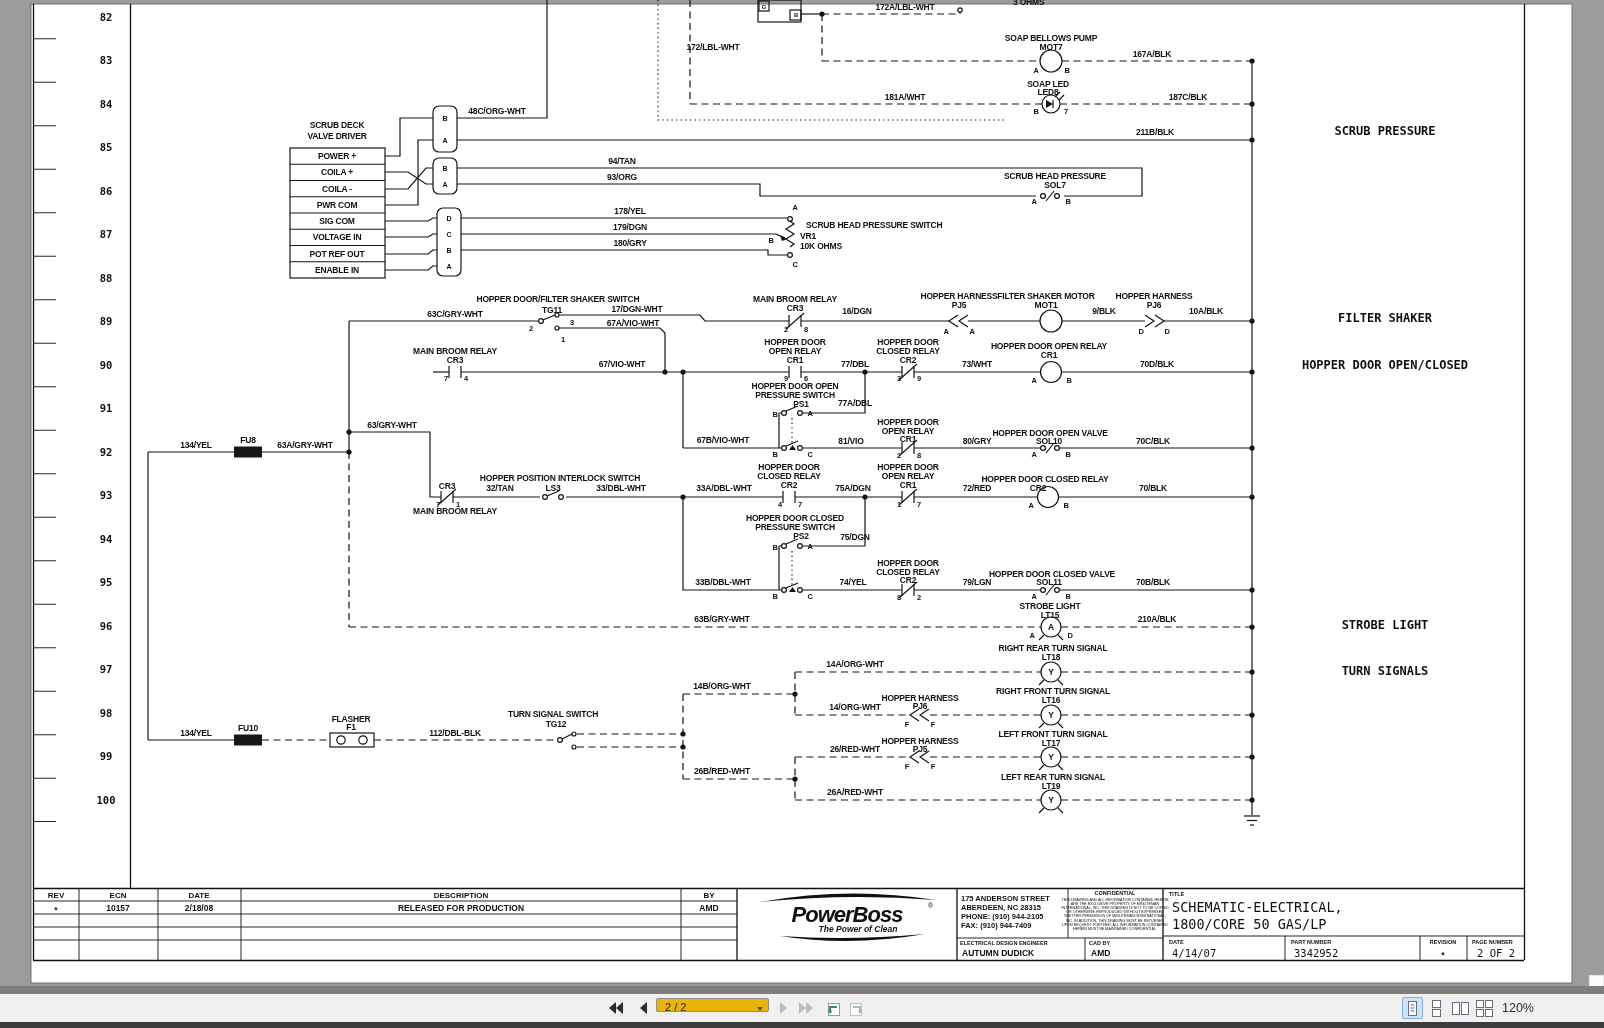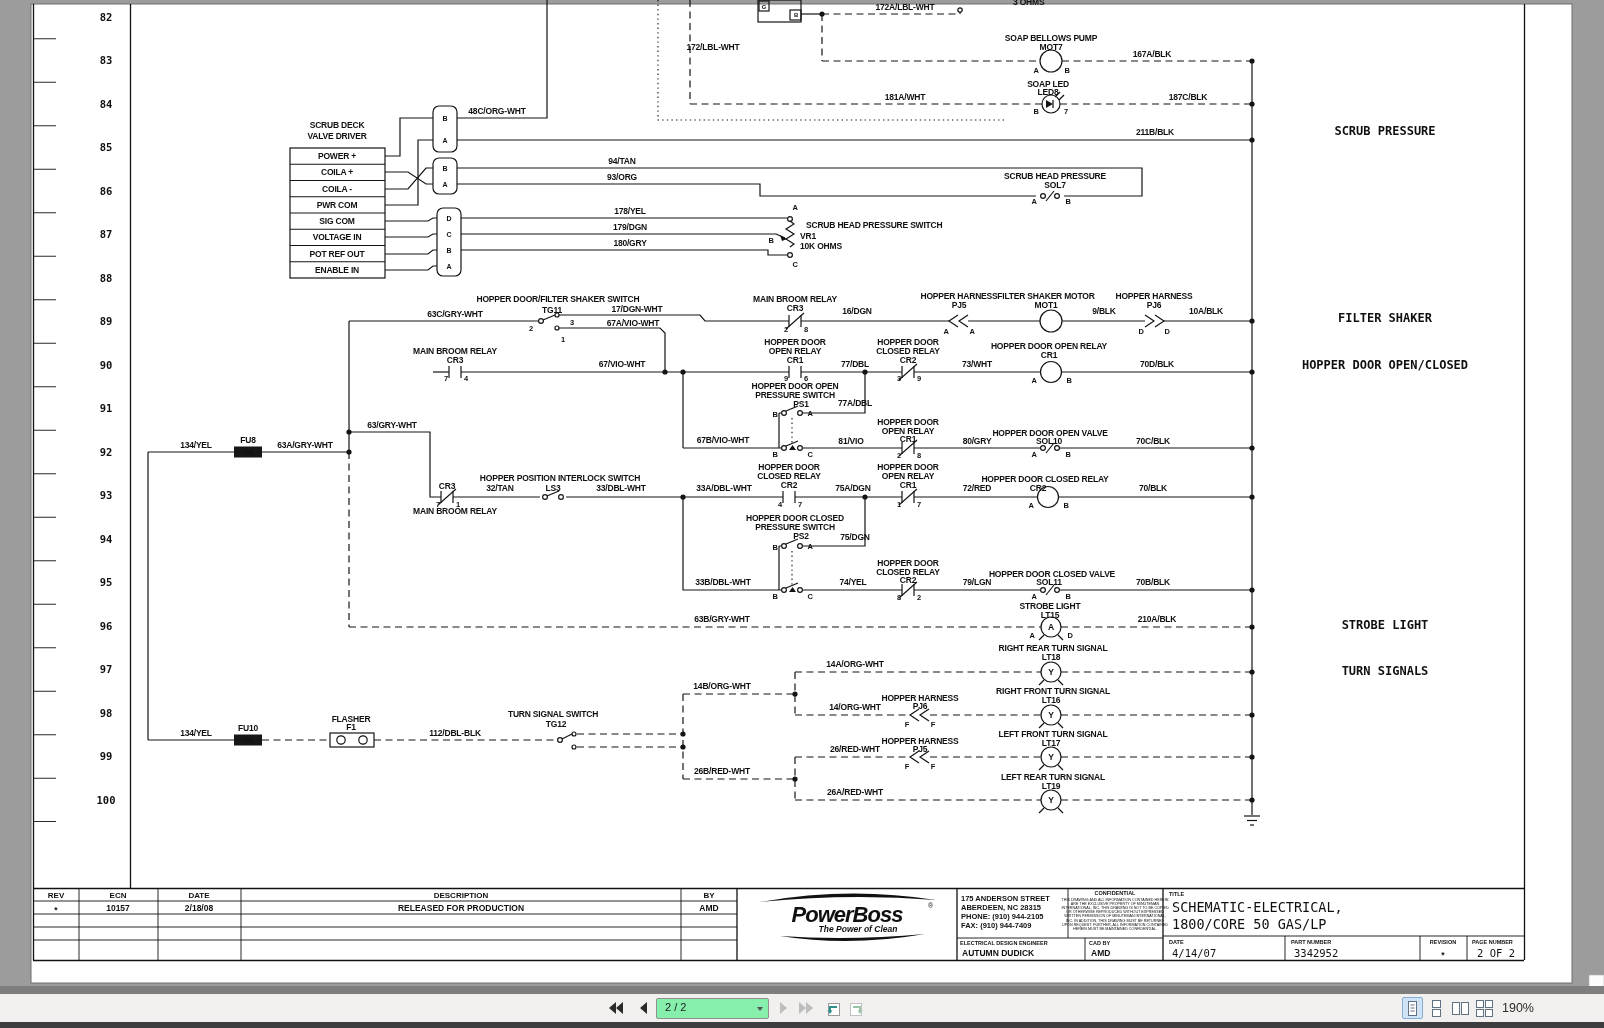--- a/index.html
+++ b/index.html
@@ -20,21 +20,21 @@
   .tb-addr{font-size:7.5px;font-weight:700;}
   .tb-title{font-family:"DejaVu Sans Mono",monospace;font-size:13.5px;font-weight:400;}
   .tb-val{font-family:"DejaVu Sans Mono",monospace;font-size:10.5px;font-weight:400;}
   .logo-main{font-size:22px;font-weight:700;font-style:italic;letter-spacing:-1px;}
   .logo-tag{font-size:8.5px;font-weight:700;font-style:italic;}
   
   .grayband{position:absolute;left:0;top:986px;width:1604px;height:8px;background:#7e7e7e;}
   .toolbar{position:absolute;left:0;top:994px;width:1604px;height:28px;background:#f1f0ee;}
   .darkstrip{position:absolute;left:0;top:1022px;width:1604px;height:6px;background:#3c3c3e;}
   .tbtn{position:absolute;top:4px;width:22px;height:20px;background:transparent;border:none;padding:0;display:flex;align-items:center;justify-content:center;cursor:pointer;}
-  .pagebox{position:absolute;left:656px;top:4px;width:113px;height:21px;background:#86efac;border:1px solid #8f8f8f;border-radius:2px;font-size:11px;line-height:17px;padding-left:8px;box-sizing:border-box;color:#222;text-align:left;cursor:text;}
+  .pagebox{position:absolute;left:656px;top:4px;width:113px;height:14px;background:#eab308;border:1px solid #8f8f8f;border-radius:2px;font-size:11px;line-height:17px;padding-left:8px;box-sizing:border-box;color:#222;text-align:left;cursor:text;}
   .pagebox .dd{position:absolute;right:5px;top:8px;width:0;height:0;border-left:3.5px solid transparent;border-right:3.5px solid transparent;border-top:4px solid #555;}
   .zoomlbl{position:absolute;left:1502px;top:7px;font-size:12.5px;color:#2a2a2a;}
   .laybtn{position:absolute;top:3px;width:21px;height:22px;border:1px solid transparent;background:transparent;padding:0;display:flex;align-items:center;justify-content:center;cursor:pointer;}
   .laybtn.active{background:#cfe3f6;border:1px solid #84add8;border-radius:2px;}
 </style>
 </head>
 <body>
 
 <div class="stage">
 
@@ -775,16 +775,16 @@
         </svg>
     </button>
     <button class="laybtn" style="left:1474px;">
       <svg width="19" height="17" viewBox="0 0 19 17">
           <rect x="1.5" y="0.5" width="7" height="7" fill="#fff" stroke="#5f7183"></rect>
           <rect x="10.5" y="0.5" width="7" height="7" fill="#fff" stroke="#5f7183"></rect>
           <rect x="1.5" y="9.5" width="7" height="7" fill="#fff" stroke="#5f7183"></rect>
           <rect x="10.5" y="9.5" width="7" height="7" fill="#fff" stroke="#5f7183"></rect>
         </svg>
     </button>
-    <span class="zoomlbl">190%</span>
+    <span class="zoomlbl">120%</span>
   </div>
   <div class="darkstrip"></div>
 </div>
 
 </body></html>

